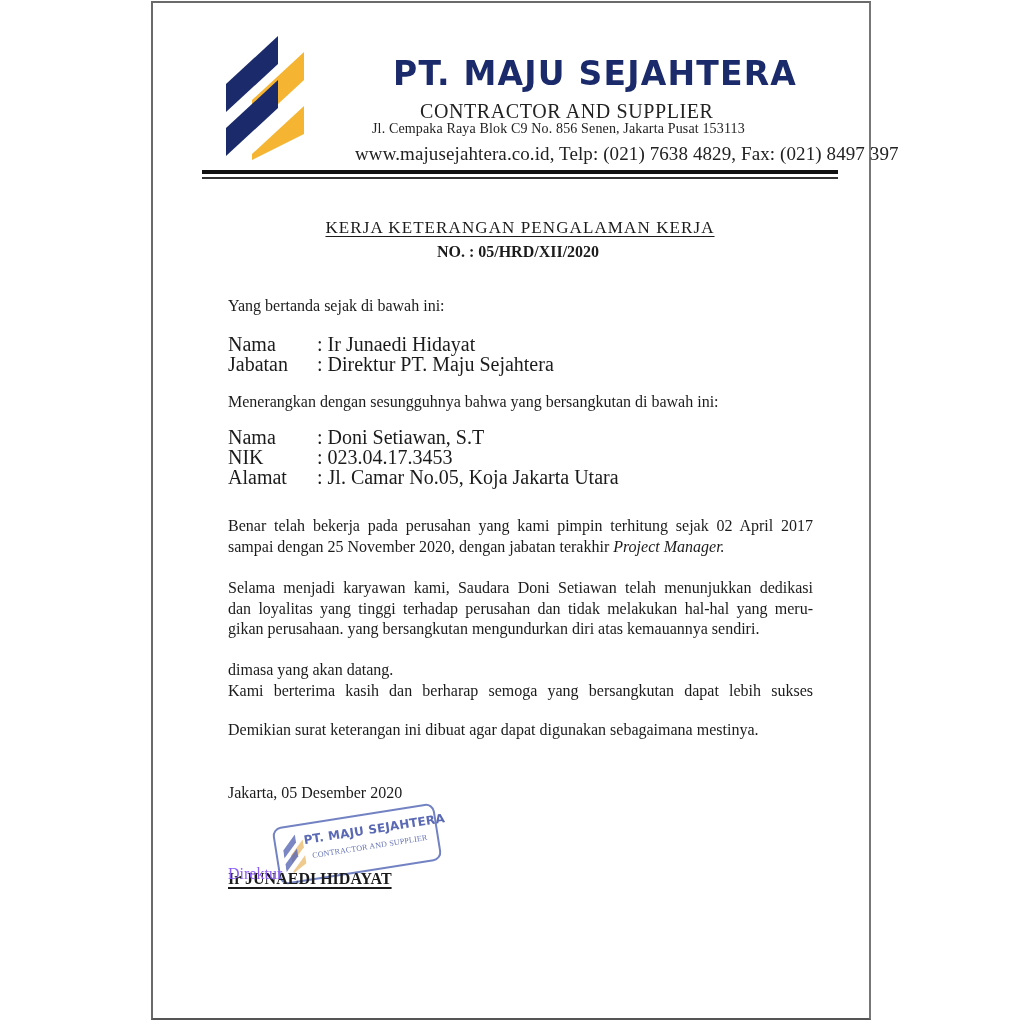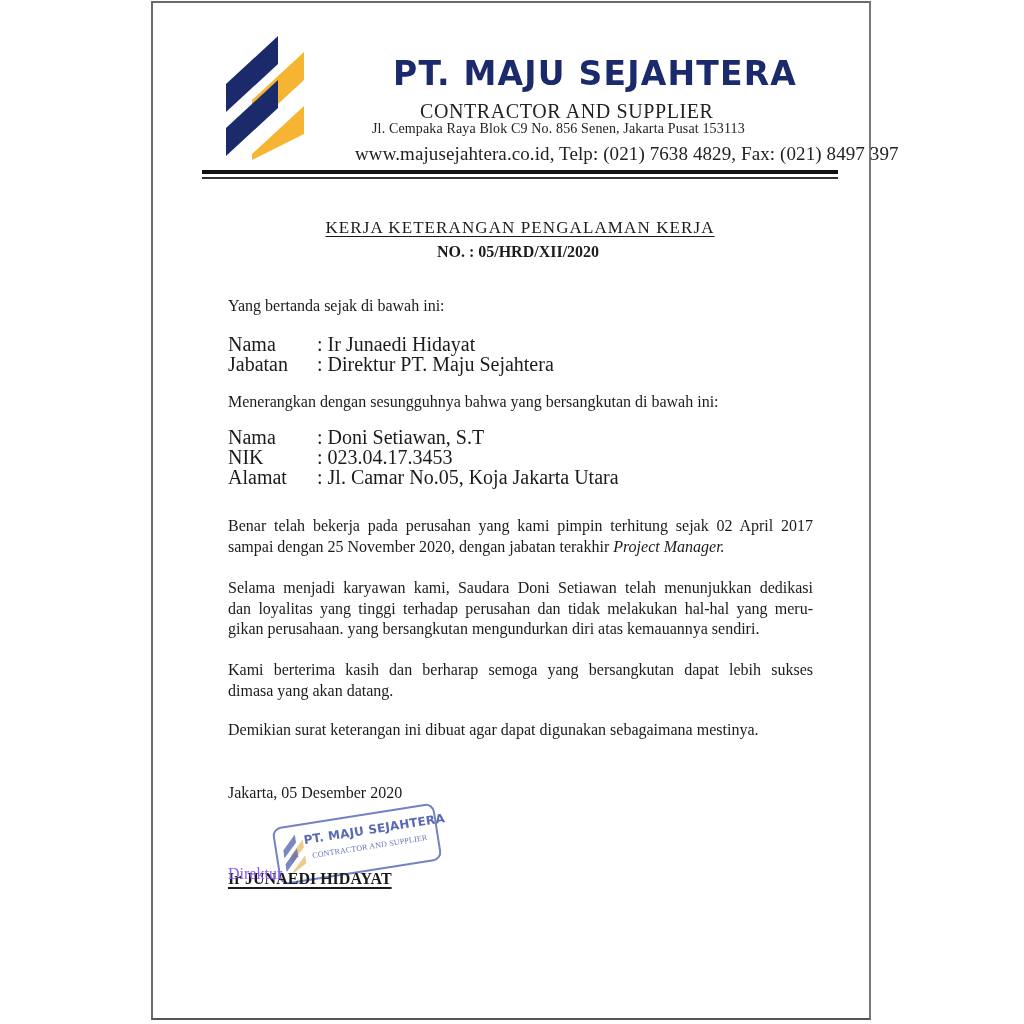--- a/index.html
+++ b/index.html
@@ -288,22 +288,22 @@
   <span class="line last"><span>sampai dengan 25 November 2020, dengan jabatan terakhir </span><span class="italic">Project Manager.</span></span>
 </div>
 
 <div class="para" style="top:578px">
   <span class="line">Selama menjadi karyawan kami, Saudara Doni Setiawan telah menunjukkan dedikasi</span>
   <span class="line">dan loyalitas yang tinggi terhadap perusahan dan tidak melakukan hal-hal yang meru-</span>
   <span class="line last">gikan perusahaan. yang bersangkutan mengundurkan diri atas kemauannya sendiri.</span>
 </div>
 
 <div class="para" style="top:660px">
+  <span class="line last">dimasa yang akan datang.</span>
   <span class="line">Kami berterima kasih dan berharap semoga yang bersangkutan dapat lebih sukses</span>
-  <span class="line last">dimasa yang akan datang.</span>
 </div>
 
 <div class="text" style="top:720px">Demikian surat keterangan ini dibuat agar dapat digunakan sebagaimana mestinya.</div>
 
 <div class="text" style="top:783px">Jakarta, 05 Desember 2020</div>
 
 <div class="stamp">
   <div class="stamp-logo">
     <svg width="22" height="38" viewBox="0 0 22 38">
       <polygon points="0,14 14,0 14,8 0,22" fill="#3d4fa8" opacity="0.8"></polygon>

